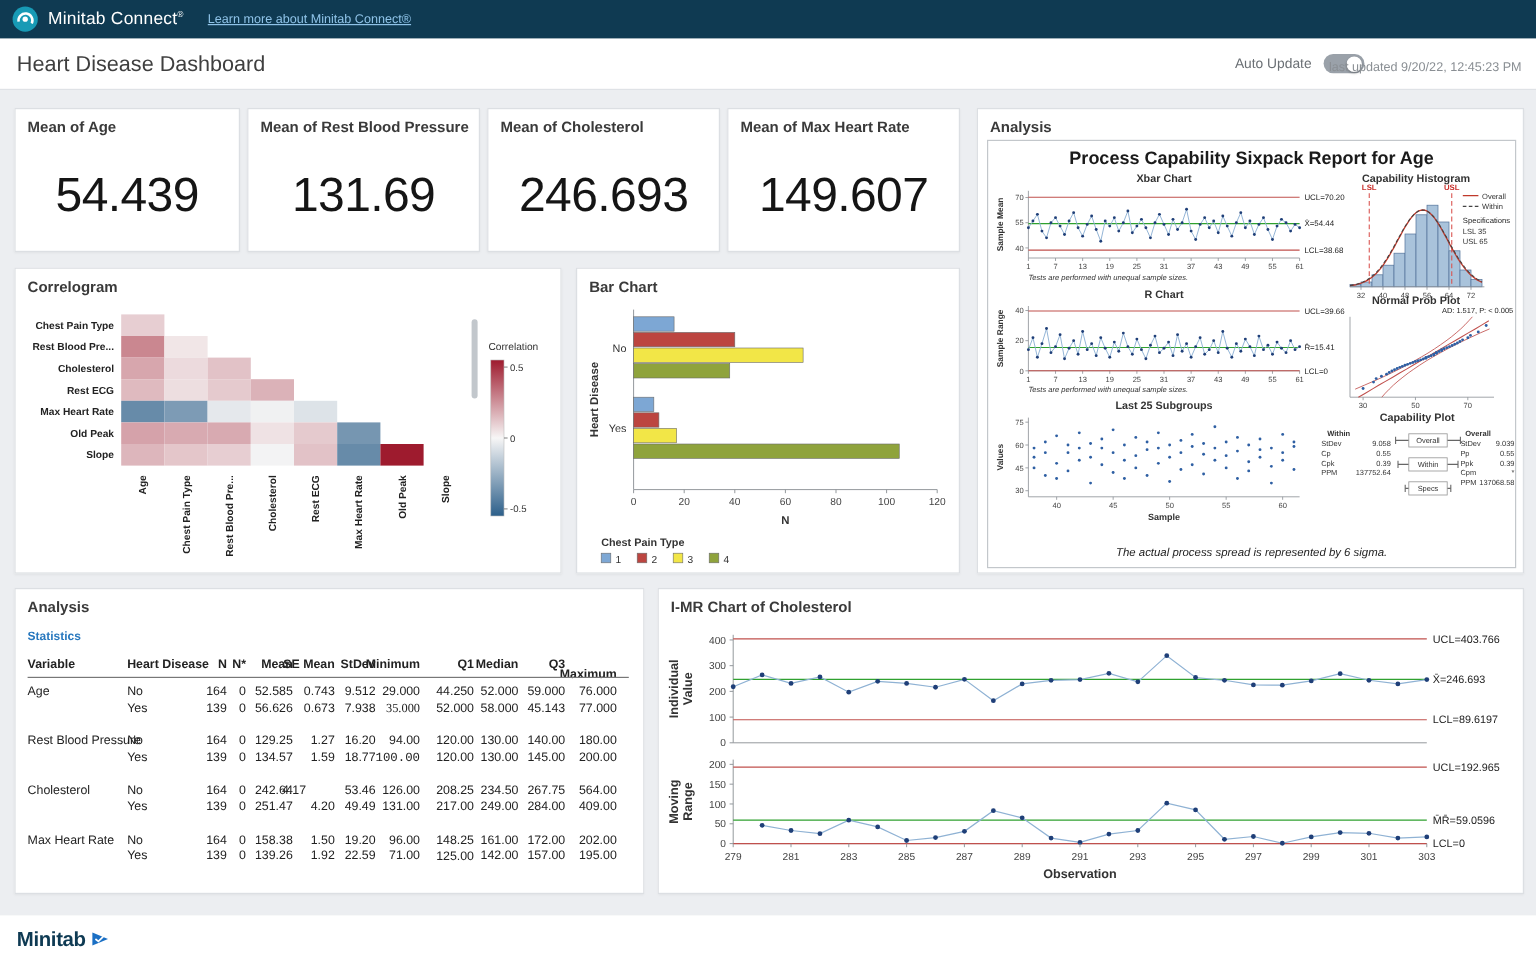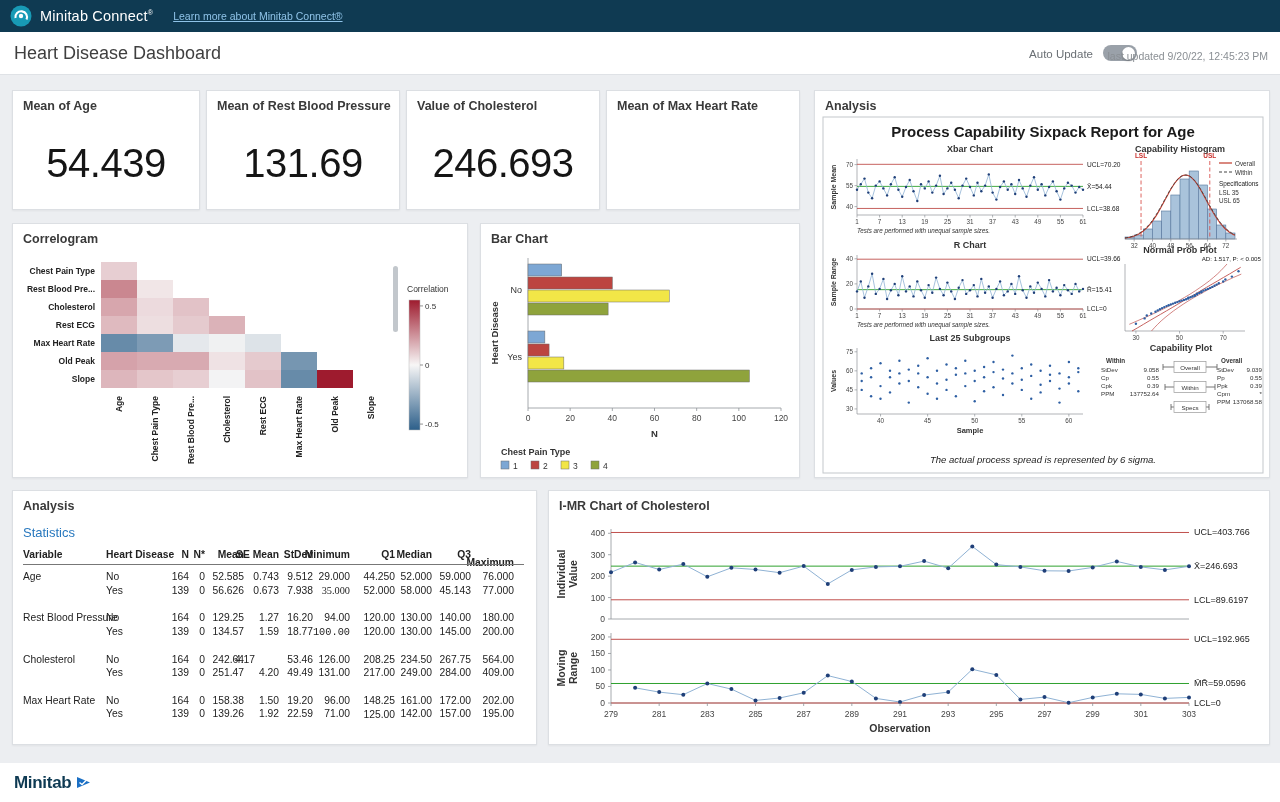--- a/index.html
+++ b/index.html
@@ -13,21 +13,21 @@
 #page-title{position:absolute;left:14px;top:11px;font-size:18px;color:#3f3f3f}
 #auto-update-label{position:absolute;right:187px;top:16px;font-size:11.5px;color:#6a6f74}
 #toggle{position:absolute;right:143px;top:13px;width:34px;height:16px;border-radius:8px;background:#9aa1a9;cursor:pointer}
 #toggle .knob{position:absolute;left:19px;top:1.5px;width:13px;height:13px;border-radius:50%;background:#fff;box-shadow:0 1px 2px rgba(0,0,0,.3)}
 #last-updated{position:absolute;right:12px;top:18px;font-size:10.5px;color:#8a8f94}
 #content{position:absolute;left:0;top:75px;width:1280px;height:688px;background:#ECEEF1}
 .card{position:absolute;background:#fff;border:1px solid #dcdfe3;box-shadow:0 1px 2px rgba(0,0,0,.05)}
 .card-title{position:absolute;left:10px;top:8px;font-size:12.5px;font-weight:600;color:#3a3a3a;z-index:2}
 .kpi-value{position:absolute;left:0;right:0;top:50px;text-align:center;font-size:40px;color:#151515;letter-spacing:-.5px}
 .chart-svg{position:absolute;left:0;top:0}
-#stats-sub{position:absolute;left:10px;top:34px;font-size:13px;font-weight:400;color:#2878BE}
+#stats-sub{position:absolute;left:10px;top:34px;font-size:10px;font-weight:700;color:#2878BE}
 #stats-table{position:absolute;left:0;top:0;width:525px;height:255px}
 .tcell{position:absolute;font-size:10.3px;color:#222;white-space:nowrap}
 .tbold{font-weight:700}
 .thr{position:absolute;left:10px;top:73px;width:501px;border-top:1px solid #777}
 #footer{position:absolute;left:0;top:763px;width:1280px;height:39px;background:#fff;display:flex;align-items:center;padding:0 14px;gap:4px}
 #footer-brand{font-size:17px;font-weight:700;color:#0E3A53;letter-spacing:-.3px}
 </style>
 </head>
 <body>
 
@@ -54,25 +54,26 @@
 
   <div class="card" style="left:12px;top:15px;width:188px;height:120px">
     <div class="card-title">Mean of Age</div>
     <div class="kpi-value">54.439</div>
   </div>
   <div class="card" style="left:206px;top:15px;width:194px;height:120px">
     <div class="card-title">Mean of Rest Blood Pressure</div>
     <div class="kpi-value">131.69</div>
   </div>
   <div class="card" style="left:406px;top:15px;width:194px;height:120px">
-    <div class="card-title">Value of Cholesterol</div>
+    <div class="card-title">Mean of Cholesterol</div>
     <div class="kpi-value">246.693</div>
   </div>
   <div class="card" style="left:606px;top:15px;width:194px;height:120px">
     <div class="card-title">Mean of Max Heart Rate</div>
+    <div class="kpi-value">149.607</div>
   </div>
 
   <div class="card" style="left:814px;top:15px;width:456px;height:388px">
     <div class="card-title">Analysis</div>
     <svg id="sixpack-svg" class="chart-svg" width="456" height="388">
         <rect x="8" y="26" width="440" height="356" fill="#fff" stroke="#c3c7cb"></rect>
         <text x="228" y="46" font-size="15" fill="#1a1a1a" text-anchor="middle" font-weight="600">Process Capability Sixpack Report for Age</text>
         <text x="155" y="61" font-size="9" fill="#333" text-anchor="middle" font-weight="600">Xbar Chart</text>
         <line x1="42" y1="68" x2="42" y2="124" stroke="#8f9499" stroke-width="0.7"></line>
         <line x1="42" y1="124" x2="268" y2="124" stroke="#8f9499" stroke-width="0.7"></line>

